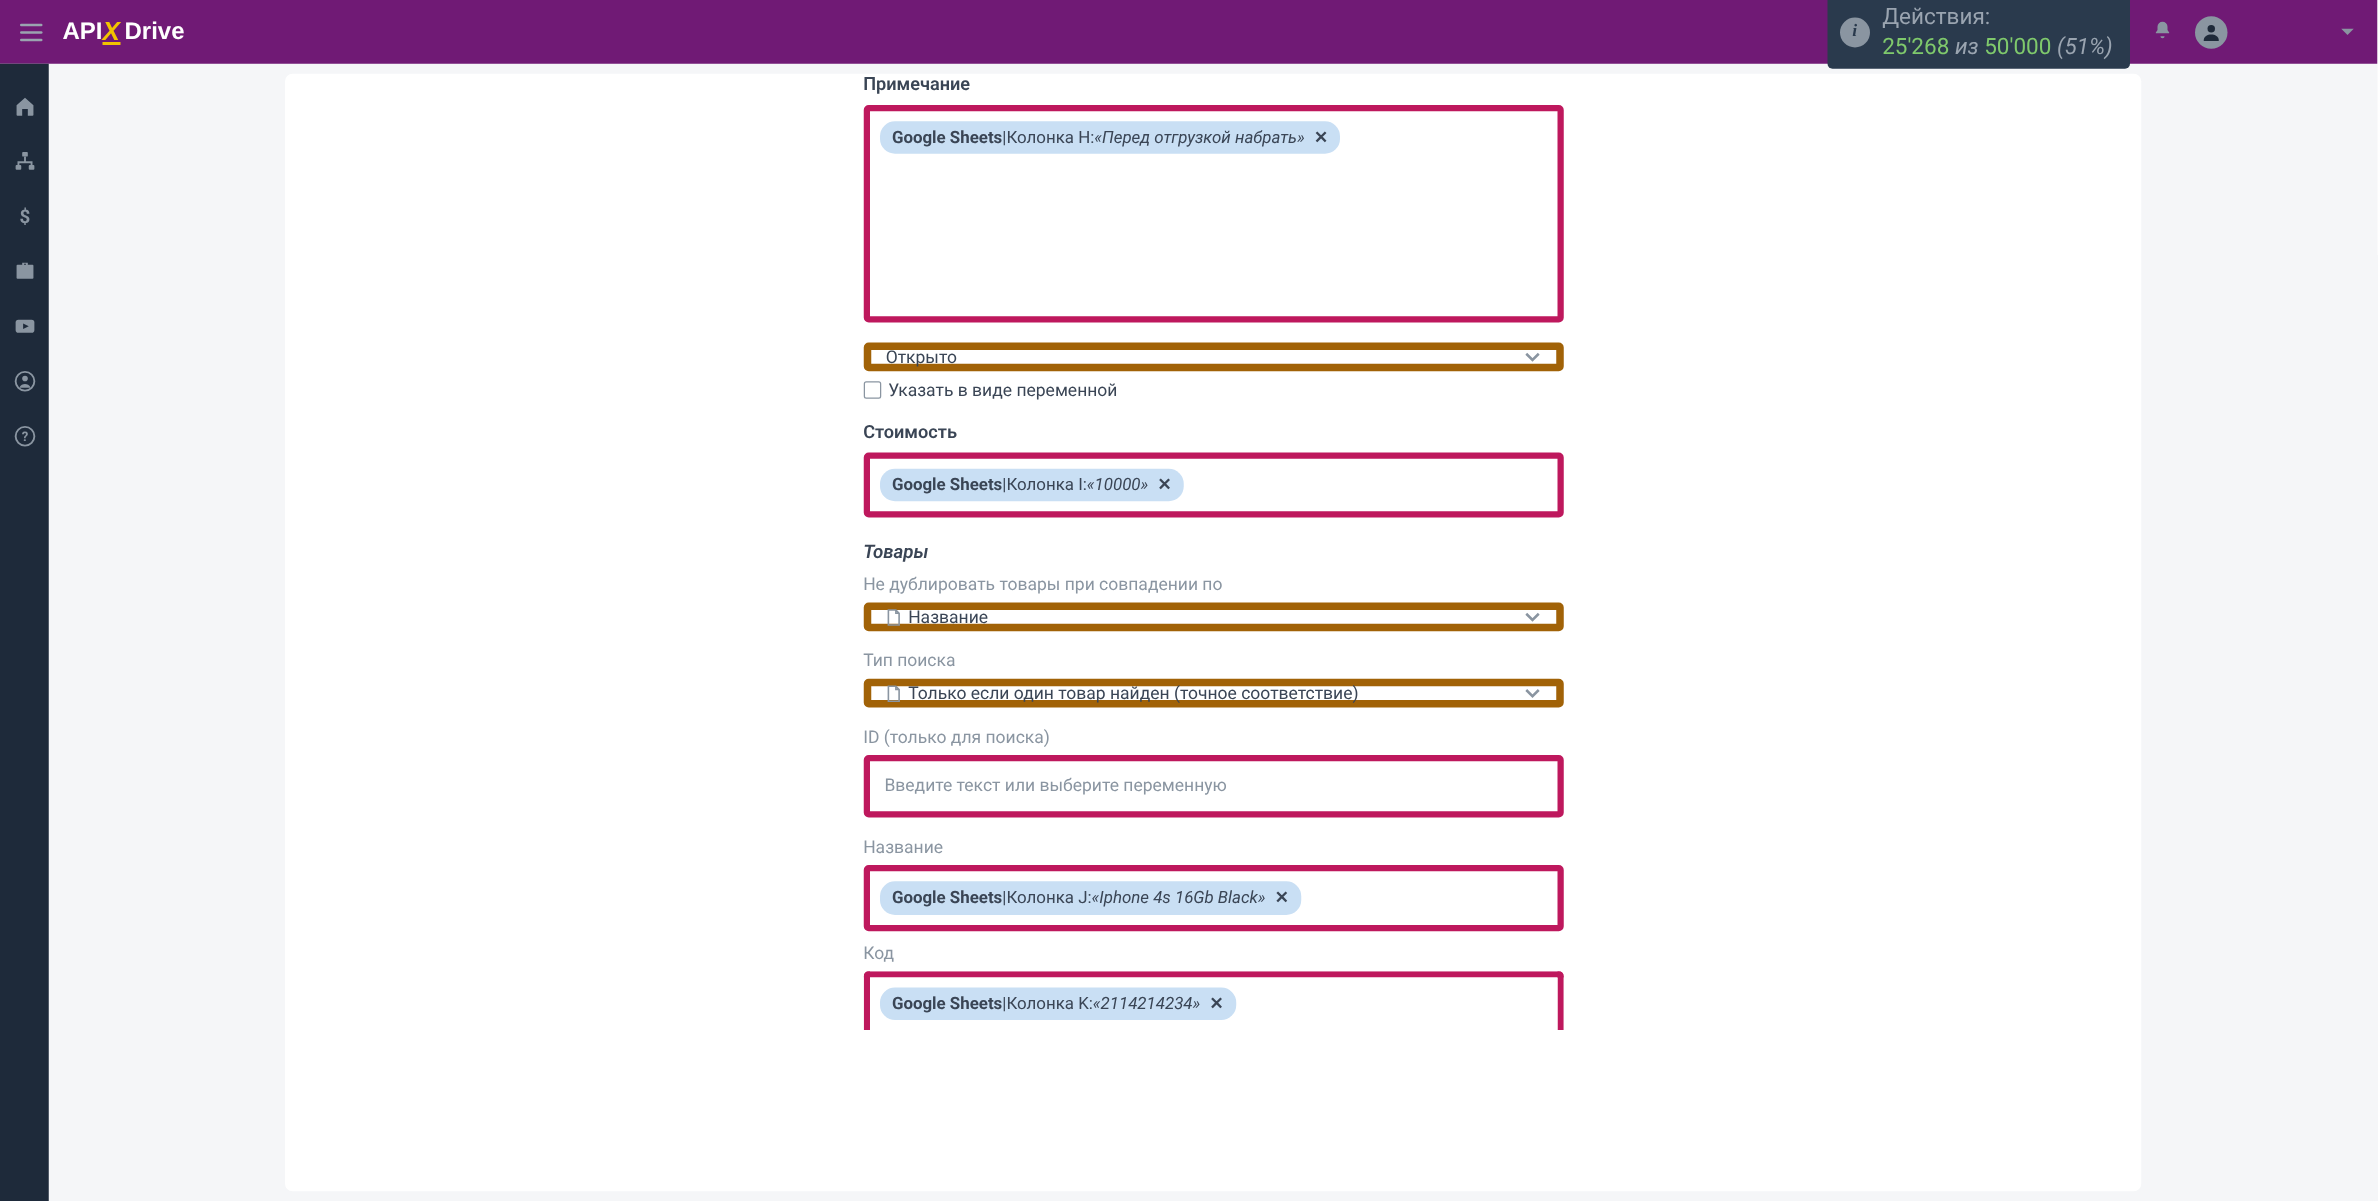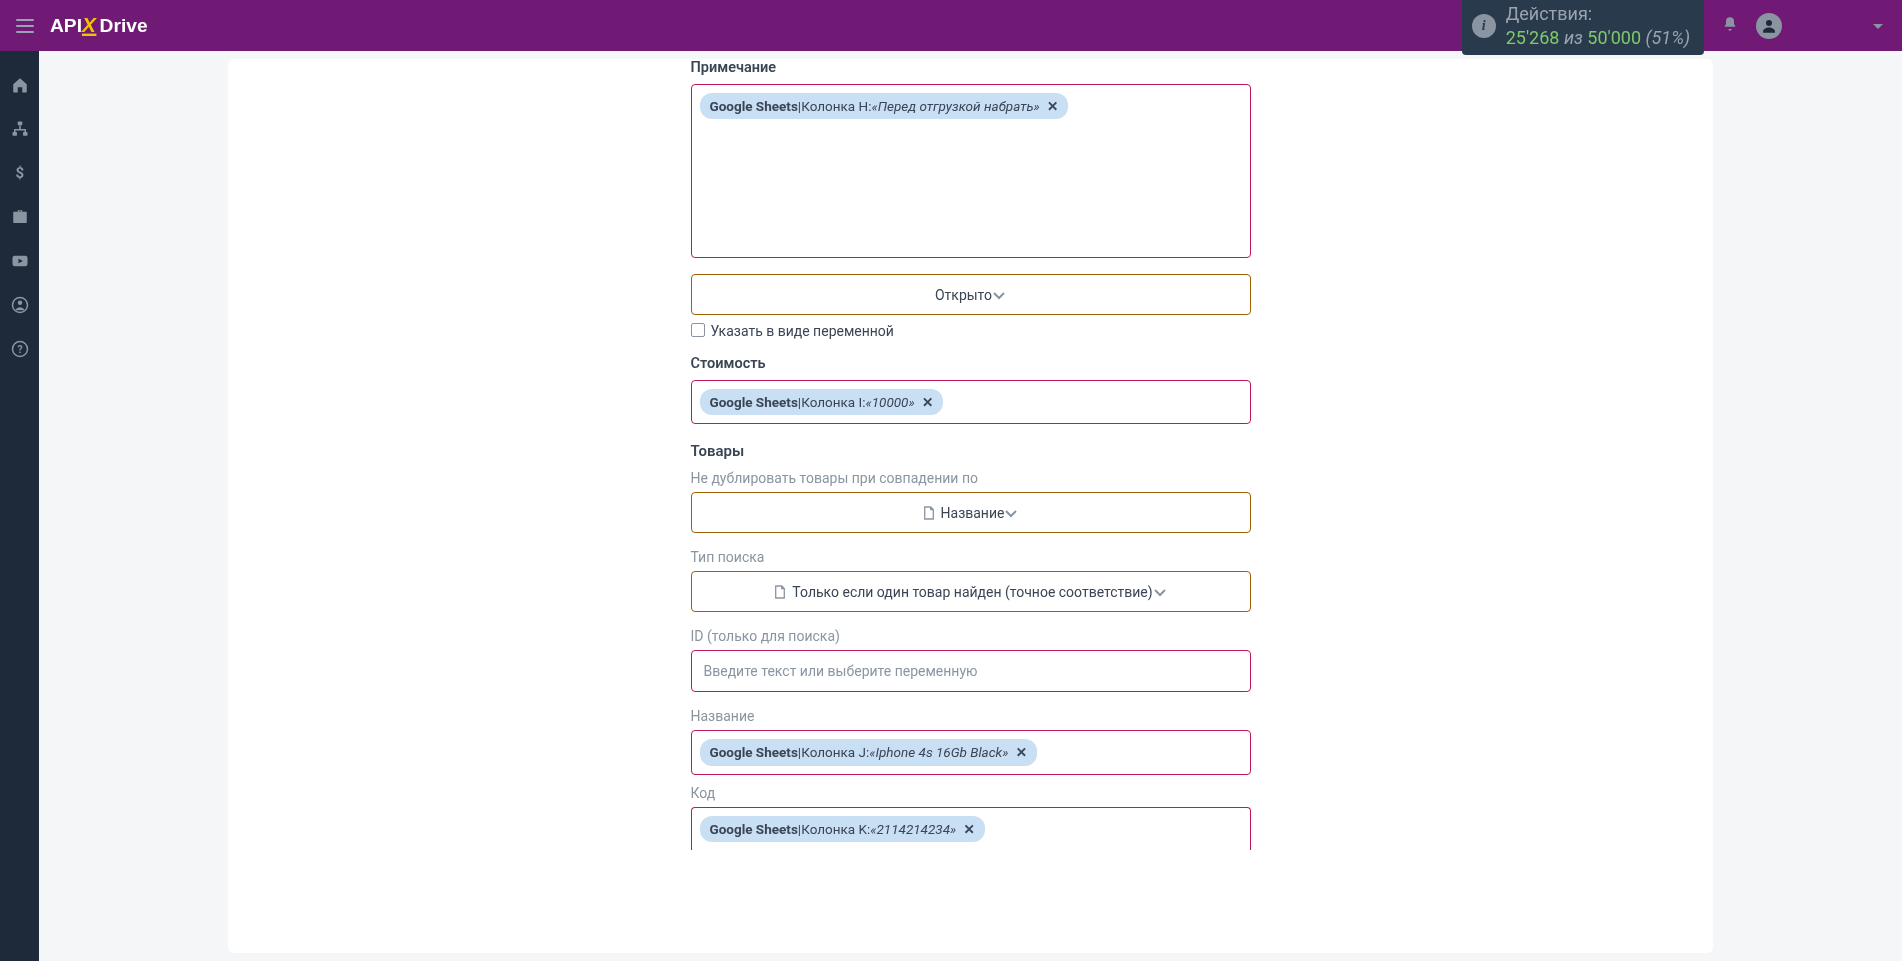--- a/index.html
+++ b/index.html
@@ -37,39 +37,39 @@
 .sidebar-item svg { width: 18px; height: 18px; }
 
 .main-area { flex: 1; display: flex; justify-content: center; padding: 8px 14px; }
 .card { width: 1485px; background: #fff; border-radius: 6px; padding: 0 18px 20px 18px; min-height: 100%; }
 .form-col { width: 560px; margin: 0 auto; }
 
 .form-group { margin-bottom: 16px; }
 .form-label { font-weight: 600; font-size: 14.5px; color: #3a4555; margin-bottom: 8px; display: block; }
 .sub-label { font-size: 14px; color: #8a95a1; margin-bottom: 6px; display: block; }
 
-.token-area { border: 1px solid #be185d; border-radius: 4px; padding: 8px; min-height: 40px; display: flex; flex-wrap: wrap; gap: 4px; align-items: flex-start; align-content: flex-start; cursor: text; }
+.token-area { border: 5px solid #be185d; border-radius: 4px; padding: 8px; min-height: 40px; display: flex; flex-wrap: wrap; gap: 4px; align-items: flex-start; align-content: flex-start; cursor: text; }
 .token-area.tall { min-height: 174px; }
 .token { background: #c9dff4; border-radius: 12px; padding: 3px 10px; font-size: 13.5px; display: inline-flex; align-items: center; color: #3a4555; line-height: 1.5; }
 .token .source { font-weight: 700; }
 .token .col { }
 .token .val { font-style: italic; }
 .token .remove { margin-left: 4px; font-weight: 700; cursor: pointer; font-style: normal; }
 
 .token-area.empty { color: #8a95a1; }
 .placeholder-text { color: #8a95a1; padding: 4px 4px; }
 
-.select-box { border: 1px solid #a16207; border-radius: 4px; height: 41px; display: flex; align-items: center; justify-content: center; padding: 0 12px; cursor: pointer; }
+.select-box { border: 6px solid #a16207; border-radius: 4px; height: 23px; display: flex; align-items: center; justify-content: space-between; padding: 0 12px; cursor: pointer; }
 .select-box .value { color: #3a4555; display: flex; align-items: center; gap: 6px; }
 .select-box .chev { color: #8a95a1; }
 
 .checkbox-row { display: flex; align-items: flex-start; gap: 6px; margin-top: 8px; color: #3a4555; font-size: 14px; cursor: pointer; }
 .checkbox-row .cbx { width: 14px; height: 14px; border: 1.5px solid #8a95a1; border-radius: 2px; }
 
-.section-title { font-weight: 600; font-size: 15px; color: #3a4555; margin-top: 18px; margin-bottom: 10px; }
+.section-title { font-weight: 600; font-size: 15px; color: #3a4555; margin-top: 18px; margin-bottom: 10px; font-style: italic; }
 
 .doc-icon { display: inline-block; width: 12px; height: 14px; }
 </style>
 </head>
 <body>
 
 <div class="header">
   <div class="header-left">
     <div class="hamburger">
       <span></span>

